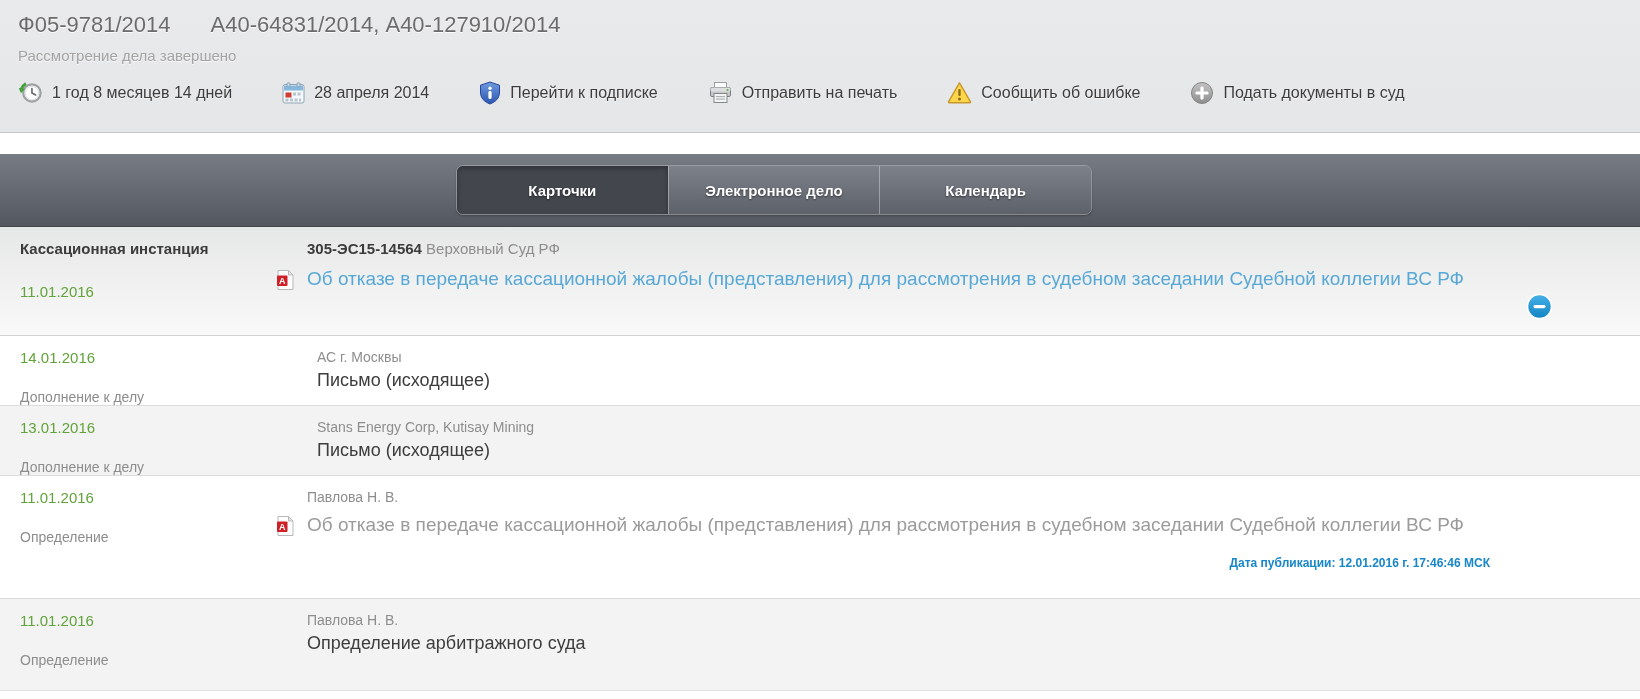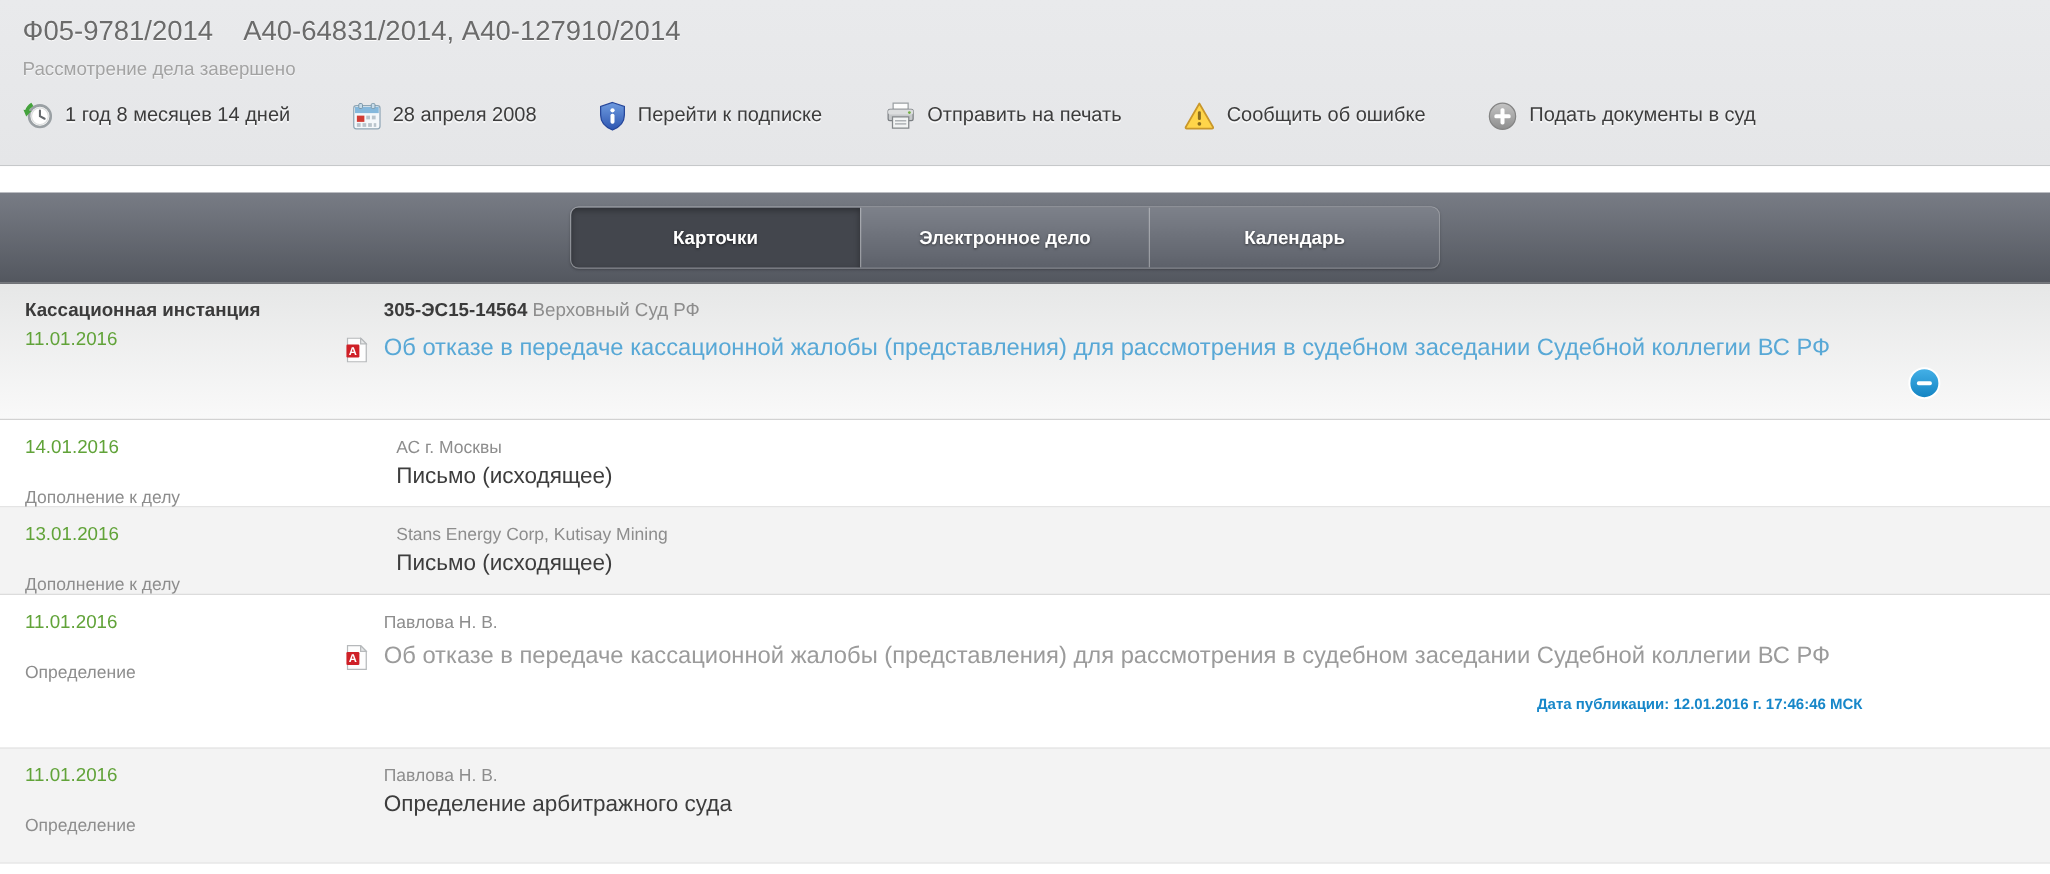--- a/index.html
+++ b/index.html
@@ -3,33 +3,33 @@
 <meta charset="utf-8">
 <style>
   * { margin:0; padding:0; box-sizing:border-box; }
   html,body { width:1640px; height:699px; overflow:hidden; background:#fff;
     font-family:"Liberation Sans", sans-serif; }
 
   
   .header { height:133px; background:linear-gradient(#e9eaec,#e5e6e8);
     border-bottom:1px solid #c6c8ca; padding:12px 18px 0 18px; }
   .title-line { font-size:22px; color:#6b6b6b; text-shadow:0 1px 0 rgba(255,255,255,.85); }
-  .title-line .case-num { margin-right:24px; }
+  .title-line .case-num { margin-right:40px; }
   .subtitle { font-size:15px; color:#a3a3a3; margin-top:9px; text-shadow:0 1px 0 rgba(255,255,255,.7); }
   .toolbar { display:flex; align-items:center; margin-top:16px; }
   .tb-item { display:flex; align-items:center; margin-right:50px; cursor:default; }
   .tb-item .ticon { display:inline-flex; margin-right:9px; }
   .tb-item .tlabel { font-size:16px; color:#3c3c3c; text-shadow:0 1px 0 rgba(255,255,255,.7); }
 
   .white-strip { height:21px; background:#fff; }
 
   
   .tabbar { height:73px; background:linear-gradient(#787c85,#53575f);
     border-bottom:1px solid #43464c; position:relative; }
-  .tabs { position:absolute; left:456px; top:11px; width:696px; height:50px;
+  .tabs { position:absolute; left:456px; top:11px; width:636px; height:50px;
     display:flex; border:1px solid rgba(255,255,255,.28); border-radius:7px;
     overflow:hidden; box-shadow:0 1px 2px rgba(0,0,0,.25); }
   .tab { flex:1; display:flex; align-items:center; justify-content:center;
     font-size:15px; font-weight:bold; color:#fff; cursor:pointer;
     text-shadow:0 1px 2px rgba(0,0,0,.55);
     background:linear-gradient(#7d818a,#5d616a); border-left:1px solid rgba(255,255,255,.35); }
   .tab:first-child { border-left:none; }
   .tab.active { background:#43464d; box-shadow:inset 0 2px 5px rgba(0,0,0,.35); }
 
   
@@ -37,21 +37,21 @@
   .col-left { width:307px; padding:13px 10px 0 20px; flex-shrink:0; }
   .col-main { flex:1; padding:13px 150px 0 0; position:relative; }
 
   .row-head { min-height:109px; background:linear-gradient(#e6e7e7,#f9f9f9); border-bottom:1px solid #d2d2d2; }
   .row-white { background:#fff; }
   .row-alt { background:#f3f3f3; }
   .row-2,.row-3 { min-height:70px;gap:10px; }
   .row-4 { min-height:123px; }
   .row-5 { min-height:92px; border-bottom:1px solid #e2e2e2; }
 
-  .instance { font-size:15px; font-weight:bold; color:#3b3b3b; margin-bottom:6px; }
+  .instance { font-size:15px; font-weight:bold; color:#3b3b3b; margin-bottom:26px; }
   .date { font-size:15px; color:#61a339; }
   .evt-type { font-size:14px; color:#8d8d8d; margin-top:23px; }
 
   .case-line { font-size:15px; margin-bottom:7px; }
   .case-id { font-weight:bold; color:#3b3b3b; }
   .court { color:#8d8d8d; }
   .author { font-size:14px; color:#8d8d8d; margin-bottom:5px; }
   .doc-title-lg { font-size:18px; color:#3d3d3d; margin-top:3px; }
 
   .doc-line { position:relative; }
@@ -96,21 +96,21 @@
           <rect x="15" y="0.8" width="3" height="4" rx="1" fill="#c7dcea" stroke="#7d98a9" stroke-width=".8"></rect>
           <rect x="3.5" y="10.5" width="6" height="5" fill="#d23b33"></rect>
           <rect x="11" y="10.5" width="3" height="3" fill="#b9c4cc"></rect>
           <rect x="15.5" y="10.5" width="3" height="3" fill="#b9c4cc"></rect>
           <rect x="3.5" y="16.5" width="3" height="3" fill="#b9c4cc"></rect>
           <rect x="8" y="16.5" width="3" height="3" fill="#b9c4cc"></rect>
           <rect x="12.5" y="16.5" width="3" height="3" fill="#b9c4cc"></rect>
           <rect x="17" y="16.5" width="2" height="3" fill="#b9c4cc"></rect>
         </svg>
       </span>
-      <span class="tlabel">28 апреля 2008</span>
+      <span class="tlabel">28 апреля 2014</span>
     </div>
 
     <div class="tb-item">
       <span class="ticon">
         <svg width="22" height="24" viewBox="0 0 22 24">
           <defs>
               <linearGradient id="shg" x1="0" y1="0" x2="0" y2="1">
             <stop offset="0" stop-color="#6f9ce0"></stop>
                 <stop offset="1" stop-color="#2d55b0"></stop>
           </linearGradient>

